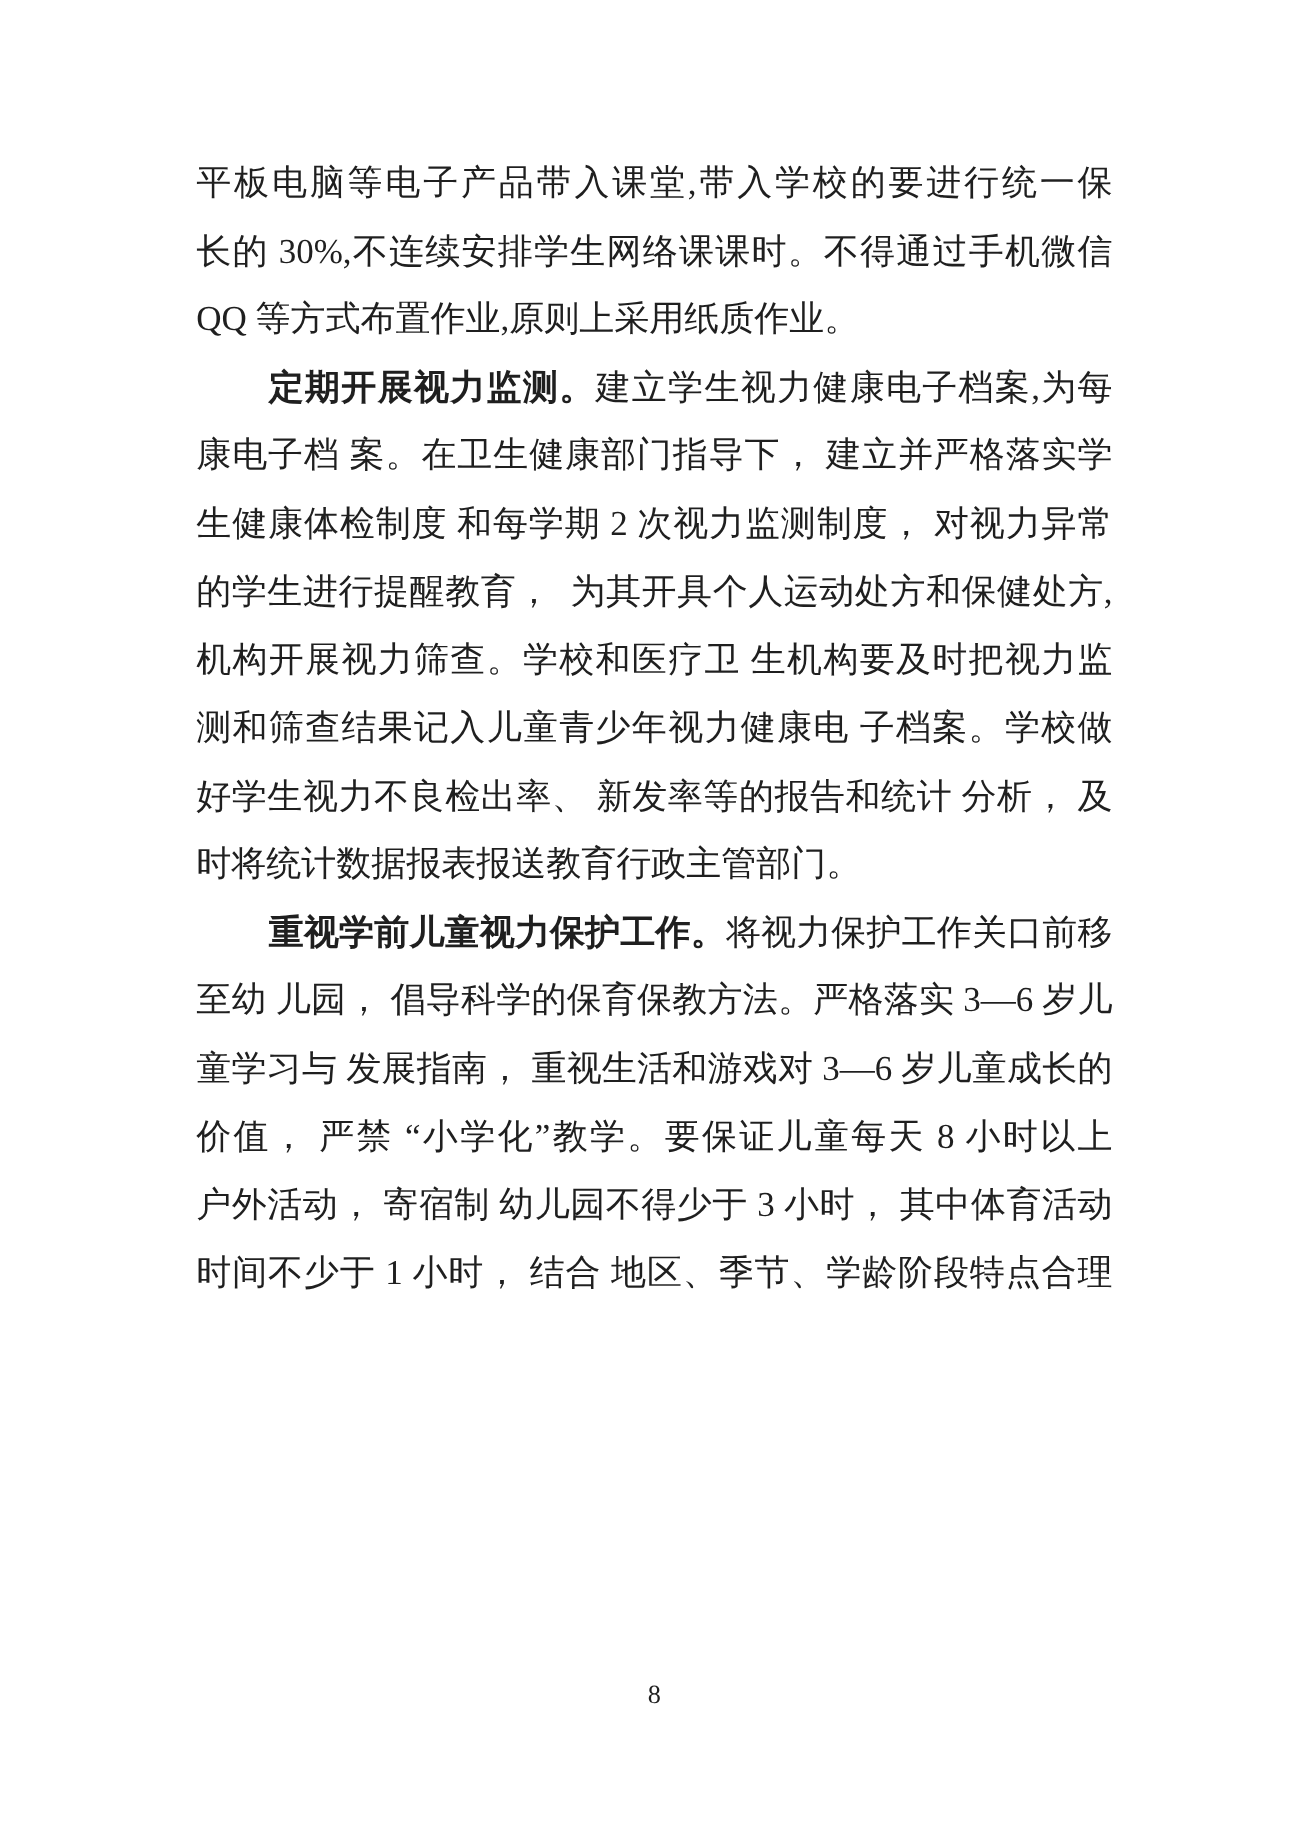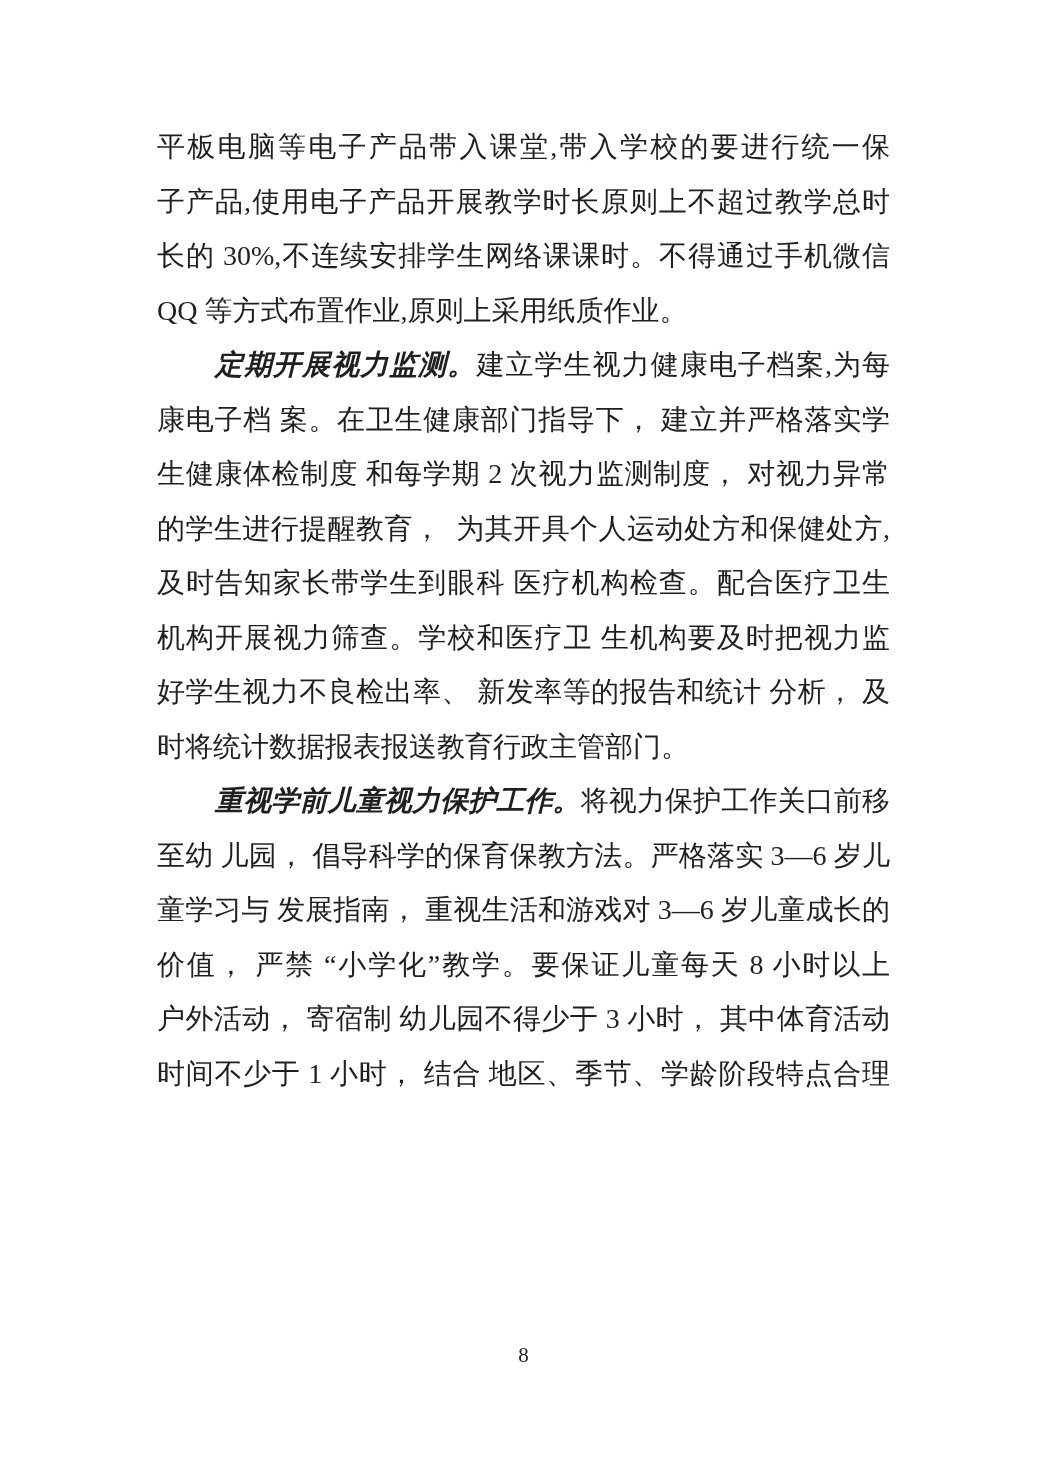--- a/index.html
+++ b/index.html
@@ -31,48 +31,46 @@
     overflow: hidden;
   }
   .line.fill {
     text-align-last: justify;
   }
   .line.indent {
     padding-left: 58px;
   }
   .line b {
     font-weight: bold;
-    font-style: italic;
   }
   .pageno {
     position: absolute;
     left: 157px;
     top: 1342px;
     width: 733px;
     text-align: center;
     font-size: 21px;
     line-height: 26px;
     color: #1f1f1f;
   }
 </style>
 </head>
 <body>
 
 <div class="page">
   <div class="textblock">
     <div class="line fill"><span>平板电脑等电子产品带入课堂,带入学校的要进行统一保管。</span></div>
-    <div class="line fill"><span>子产品,使用电子产品开展教学时长原则上不超过教学总时</span></div>
     <div class="line fill"><span>长的 30%,不连续安排学生网络课课时。不得通过手机微信和</span></div>
     <div class="line"><span>QQ 等方式布置作业,原则上采用纸质作业。</span></div>
     <div class="line fill indent"><b>定期开展视力监测。</b><span>建立学生视力健康电子档案,为每名</span></div>
     <div class="line fill"><span>康电子档 案。在卫生健康部门指导下， 建立并严格落实学</span></div>
     <div class="line fill"><span>生健康体检制度 和每学期 2 次视力监测制度， 对视力异常</span></div>
     <div class="line fill"><span>的学生进行提醒教育，  为其开具个人运动处方和保健处方,</span></div>
-    <div class="line fill"><span>及时告知家长带学生到眼科 医疗机构检查。配合医疗卫生</span></div>
     <div class="line fill"><span>机构开展视力筛查。学校和医疗卫 生机构要及时把视力监</span></div>
+    <div class="line fill"><span>测和筛查结果记入儿童青少年视力健康电 子档案。学校做</span></div>
     <div class="line fill"><span>好学生视力不良检出率、 新发率等的报告和统计 分析， 及</span></div>
     <div class="line"><span>时将统计数据报表报送教育行政主管部门。</span></div>
     <div class="line fill indent"><b>重视学前儿童视力保护工作。</b><span>将视力保护工作关口前移</span></div>
     <div class="line fill"><span>至幼 儿园， 倡导科学的保育保教方法。严格落实 3—6 岁儿</span></div>
     <div class="line fill"><span>童学习与 发展指南， 重视生活和游戏对 3—6 岁儿童成长的</span></div>
     <div class="line fill"><span>价值， 严禁 “小学化”教学。要保证儿童每天 8 小时以上</span></div>
     <div class="line fill"><span>户外活动， 寄宿制 幼儿园不得少于 3 小时， 其中体育活动</span></div>
     <div class="line fill"><span>时间不少于 1 小时， 结合 地区、季节、学龄阶段特点合理</span></div>
   </div>
   <div class="pageno">8</div>

